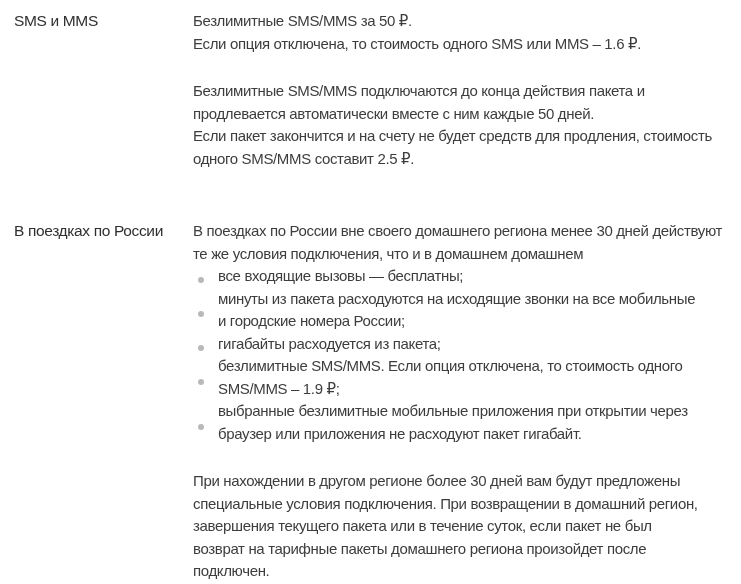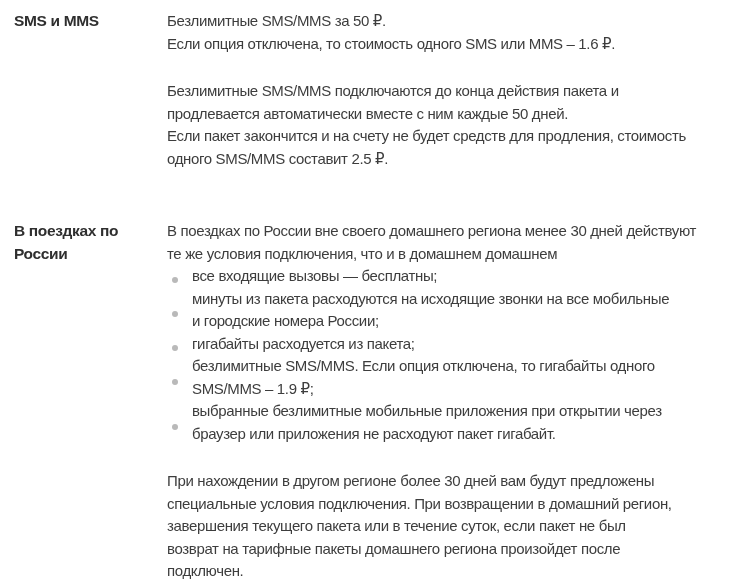--- a/index.html
+++ b/index.html
@@ -26,23 +26,23 @@
   }
   .section{
     display:flex;
     align-items:flex-start;
   }
   .section + .section{
     margin-top:50px;
   }
   .label{
     flex:none;
-    width:167px;
+    width:193px;
     padding-left:14px;
-    font-weight:bold;
+    font-weight:normal;
     font-size:15.5px;
     color:var(--label);
   }
   .content{
     flex:none;
     width:556px;
   }
   .para + .para,
   .list + .para{
     margin-top:25px;
@@ -108,21 +108,21 @@
           </div>
           <div class="item">
             <div class="dot"></div>
             <div class="item-text">
               <div class="line">гигабайты расходуется из пакета;</div>
             </div>
           </div>
           <div class="item">
             <div class="dot"></div>
             <div class="item-text">
-              <div class="line">безлимитные SMS/MMS. Если опция отключена, то гигабайты одного</div>
+              <div class="line">безлимитные SMS/MMS. Если опция отключена, то стоимость одного</div>
               <div class="line">SMS/MMS – 1.9 ₽;</div>
             </div>
           </div>
           <div class="item">
             <div class="dot"></div>
             <div class="item-text">
               <div class="line">выбранные безлимитные мобильные приложения при открытии через</div>
               <div class="line">браузер или приложения не расходуют пакет гигабайт.</div>
             </div>
           </div>

